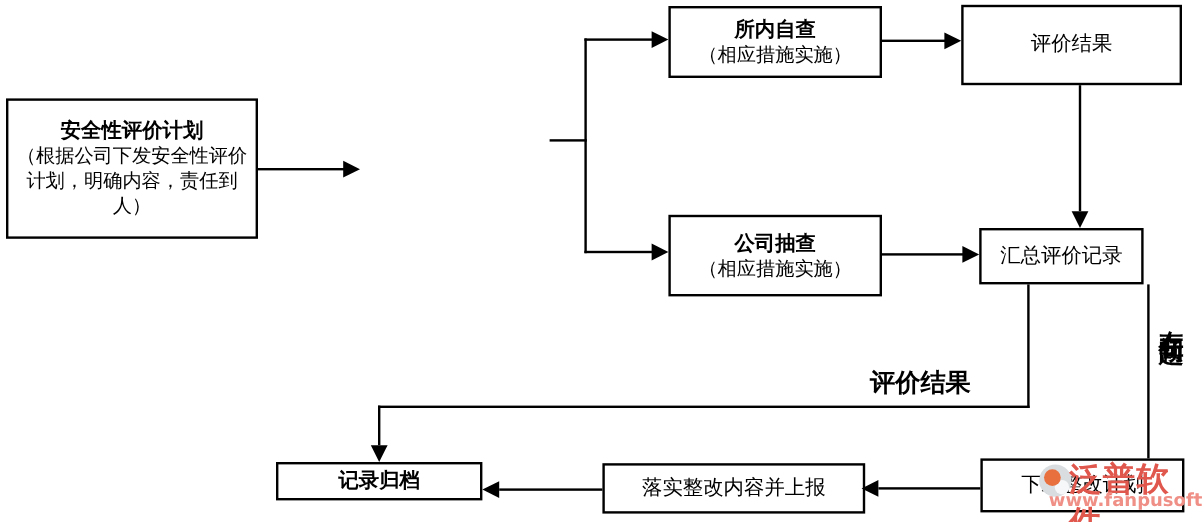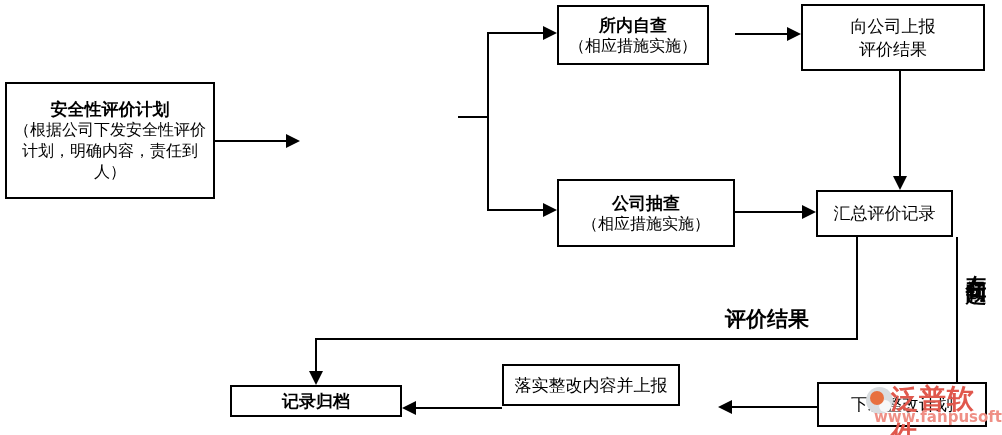--- a/index.html
+++ b/index.html
@@ -20,26 +20,26 @@
   .hline,.vline{position:absolute;background:#000;}
   .hline{height:2px;}
   .vline{width:2px;}
   .arr{position:absolute;width:0;height:0;}
   .arr-r{border-top:7px solid transparent;border-bottom:7px solid transparent;border-left:14px solid #000;}
   .arr-l{border-top:7px solid transparent;border-bottom:7px solid transparent;border-right:14px solid #000;}
   .arr-d{border-left:7px solid transparent;border-right:7px solid transparent;border-top:14px solid #000;}
   
   #b-plan{left:5px;top:82px;width:210px;height:117px;}
   #b-organize{left:300px;top:83px;width:158px;height:115px;}
-  #b-selfcheck{left:557px;top:5px;width:152px;height:60px;}
+  #b-selfcheck{left:557px;top:5px;width:178px;height:60px;}
   #b-report{left:801px;top:4px;width:184px;height:67px;}
   #b-spotcheck{left:557px;top:179px;width:178px;height:68px;}
   #b-summary{left:816px;top:190px;width:137px;height:47px;}
   #b-archive{left:230px;top:385px;width:172px;height:32px;}
-  #b-implement{left:502px;top:364px;width:178px;height:42px;}
+  #b-implement{left:502px;top:386px;width:219px;height:42px;}
   #b-issue{left:817px;top:382px;width:170px;height:45px;}
   
   .wm{position:absolute;pointer-events:none;}
   .wm-logo{left:866px;top:387px;width:27px;height:27px;border-radius:50%;
     background:#d9dde0;position:absolute;}
   .wm-logo::after{content:"";position:absolute;left:4px;top:4px;width:14px;height:14px;
     border-radius:50%;background:#e8703f;}
   .wm-logo::before{content:"";position:absolute;right:2px;bottom:2px;width:12px;height:12px;
     border-radius:50%;background:#f6f7f8;}
   .wm-brand{left:891px;top:381px;font-size:27px;font-weight:bold;letter-spacing:1px;}
@@ -55,21 +55,20 @@
     <div class="body">（根据公司下发安全性评价计划，明确内容，责任到人）</div>
   </div>
 
 
   <div class="box" id="b-selfcheck">
     <div class="title">所内自查</div>
     <div class="body">（相应措施实施）</div>
   </div>
 
   <div class="box" id="b-report">
-    <div class="line">向公司上报</div>
     <div class="line">评价结果</div>
   </div>
 
   <div class="box" id="b-spotcheck">
     <div class="title">公司抽查</div>
     <div class="body">（相应措施实施）</div>
   </div>
 
   <div class="box" id="b-summary">
     <div class="line">汇总评价记录</div>

